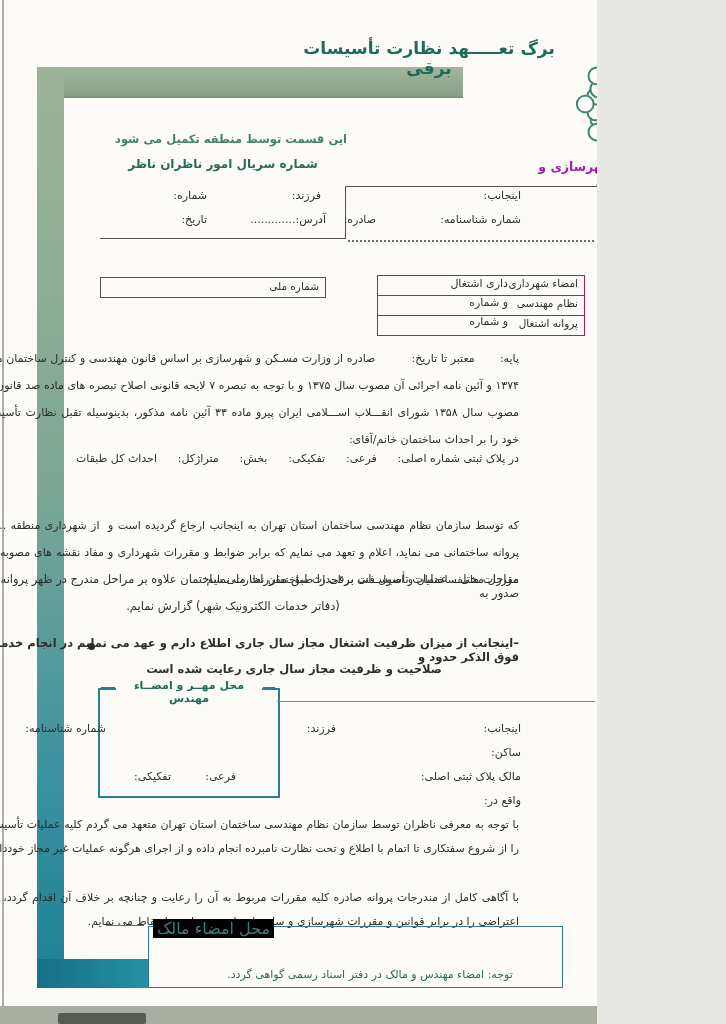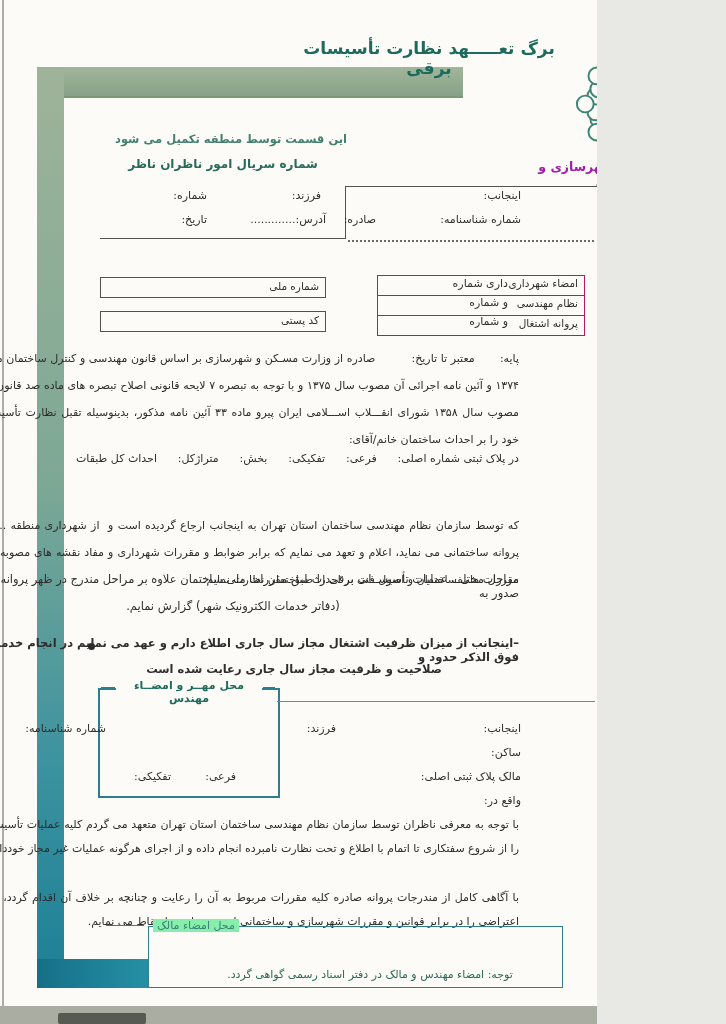--- a/index.html
+++ b/index.html
@@ -67,22 +67,22 @@
   .seal-dash.a{left:101px;width:14px;} .seal-dash.b{left:263px;width:12px;}
   
   .o-undersigned{right:76px;top:722px;} .o-child{right:261px;top:722px;} .o-idnum{right:491px;top:722px;}
   .o-resident{right:76px;top:746px;}
   .o-plot{right:76px;top:770px;} .o-sub{right:361px;top:770px;} .o-part{right:426px;top:770px;}
   .o-located{right:76px;top:794px;}
   .p-owner1{top:813px;line-height:24px;}
   .p-owner2{top:886px;line-height:24px;}
   
   .owner-box{position:absolute;left:148px;top:926px;width:413px;height:60px;border:1.5px solid #2f7e8d;background:transparent;}
-  .owner-lbl{position:absolute;left:153px;top:919px;padding:0 4px;background:#86efac;
-    font-size:11px;color:#3f7f74;}
+  .owner-lbl{position:absolute;left:153px;top:919px;padding:0 4px;background:#000000;
+    font-size:16px;color:#3f7f74;}
   .owner-dash{position:absolute;left:106px;top:925px;width:38px;height:1px;background:#6b6b66;}
   .footer-note{position:absolute;left:185px;top:968px;width:370px;text-align:center;
     font-size:11px;color:#2a6a5b;}
   .logo-center-text{font-size:7.5px;font-weight:bold;fill:#2f7a6a;}
 </style>
 </head>
 <body>
 
 <div class="page">
 
@@ -159,28 +159,27 @@
   <div class="lbl f-number">شماره:</div>
   <div class="lbl f-date">تاریخ:</div>
 
   <div class="lbl f-undersigned1">اینجانب:</div>
   <div class="lbl f-child1">فرزند:</div>
   <div class="lbl f-idnum1">شماره شناسنامه:</div>
   <div class="lbl f-issued1">صادره:</div>
   <div class="lbl f-addr1">آدرس:.............</div>
 
   <div class="numbox national">شماره ملی</div>
-  <div class="numbox postal">کد پستی</div>
 
   <div class="permit-table">
     <div class="cell">امضاء شهرداری</div>
     <div class="cell">نظام مهندسی</div>
     <div class="cell">پروانه اشتغال</div>
   </div>
-  <div class="lbl side-lbl side1">داری شماره</div>
+  <div class="lbl side-lbl side1">داری اشتغال</div>
   <div class="lbl side-lbl side2">و شماره</div>
   <div class="lbl side-lbl side3">و شماره</div>
 
   <div class="para p-basis">پایه:&nbsp;&nbsp;&nbsp;&nbsp;&nbsp;&nbsp; معتبر تا تاریخ:&nbsp;&nbsp;&nbsp;&nbsp;&nbsp;&nbsp;&nbsp;&nbsp;&nbsp; صادره از وزارت مسـکن و شهرسازی بر اساس قانون مهندسی و کنترل ساختمان مصوب سال ۱۳۷۴ و آئین نامه اجرائی آن مصوب سال ۱۳۷۵ و با توجه به تبصره ۷ لایحه قانونی اصلاح تبصره های ماده صد قانون شهـرداری مصوب سال ۱۳۵۸ شورای انقـــلاب اســـلامی ایران پیرو ماده ۳۳ آئین نامه مذکور، بدینوسیله تقبل نظارت تأسیسـات برقی خود را بر احداث ساختمان خانم/آقای:</div>
 
   <div class="plotline">
     <span>در پلاک ثبتی شماره اصلی:</span>
     <span>فرعی:</span>
     <span>تفکیکی:</span>
     <span>بخش:</span>

